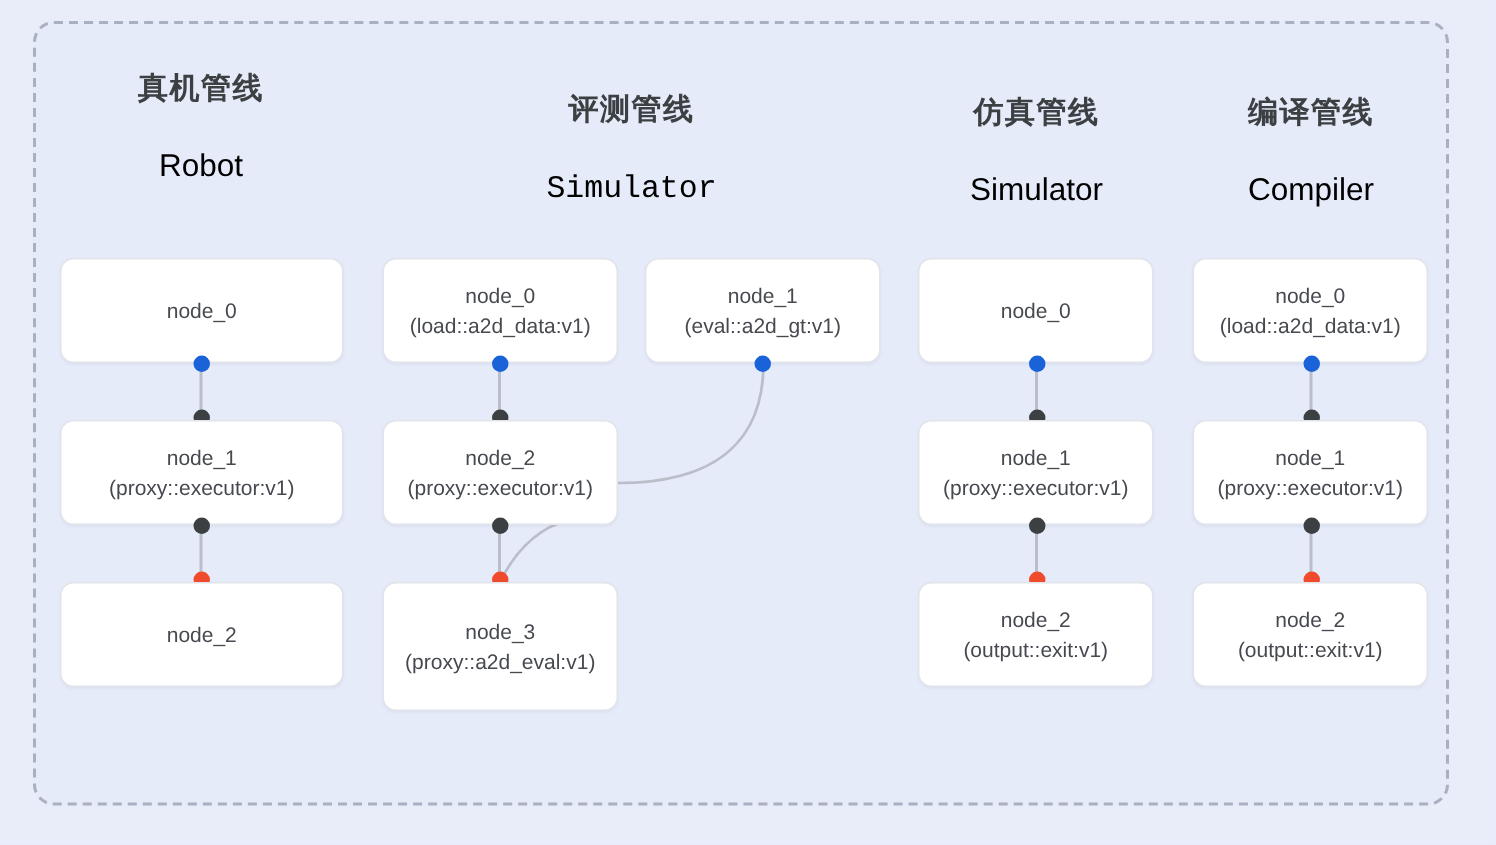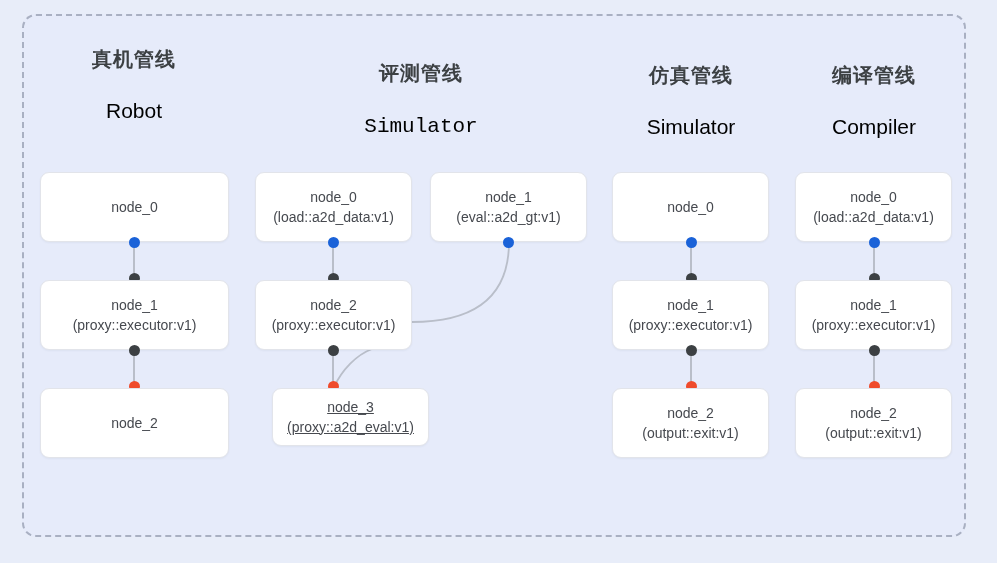--- a/index.html
+++ b/index.html
@@ -176,21 +176,21 @@
   <div class="port blue" style="left:503px; top:237px;"></div>
 
   <div class="port dark" style="left:328px; top:273px;"></div>
   <div class="node" style="left:255px; top:280px; width:157px; height:70px;">
     <div class="n-title">node_2</div>
     <div class="n-sub">(proxy::executor:v1)</div>
   </div>
   <div class="port dark" style="left:328px; top:345px;"></div>
 
   <div class="port red" style="left:328px; top:381px;"></div>
-  <div class="node" style="left:272px; top:388px; width:157px; height:58px;text-decoration:underline;">
+  <div class="node" style="left:255px; top:388px; width:157px; height:86px;">
     <div class="n-title">node_3</div>
     <div class="n-sub">(proxy::a2d_eval:v1)</div>
   </div>
 
   <div class="node" style="left:612px; top:172px; width:157px; height:70px;">
     <div class="n-title">node_0</div>
   </div>
   <div class="port blue" style="left:686px; top:237px;"></div>
 
   <div class="port dark" style="left:686px; top:273px;"></div>

